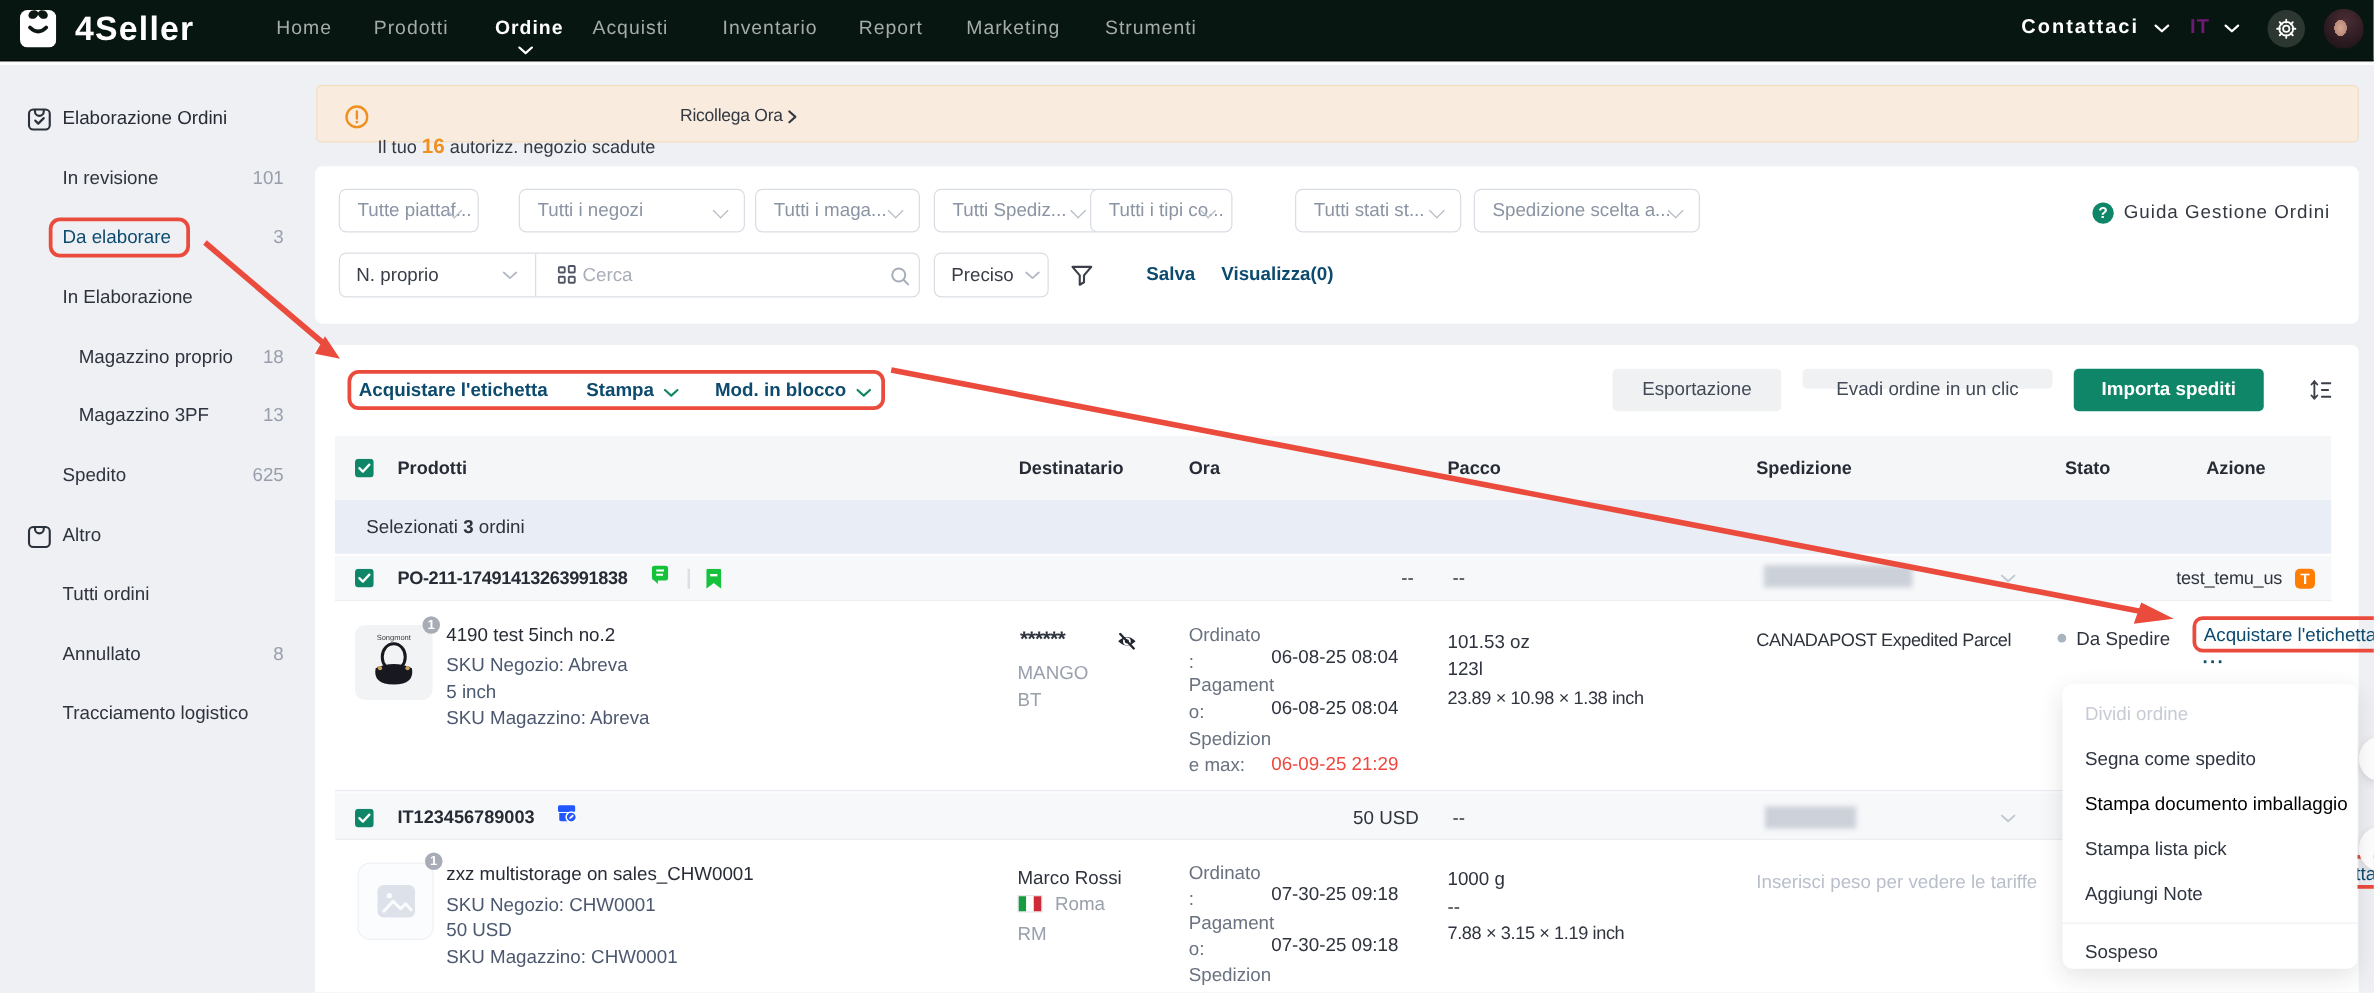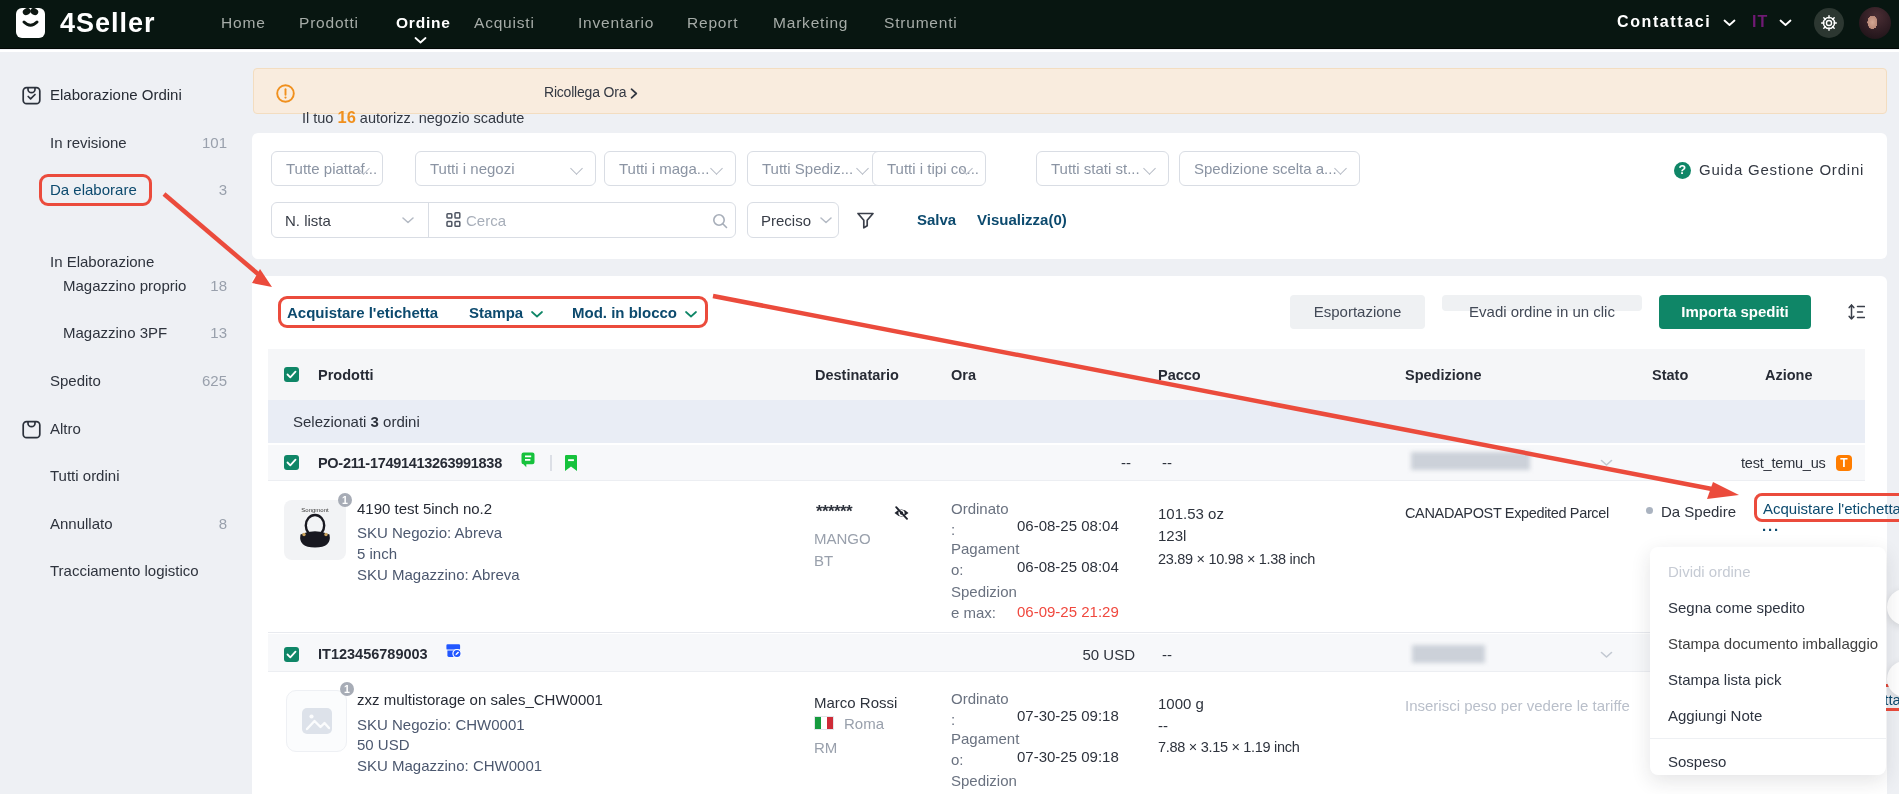--- a/index.html
+++ b/index.html
@@ -63,21 +63,21 @@
 </svg>
 <div class="abs txt" style="left:50px;top:86px;color:#262b34;">Elaborazione Ordini</div>
 
 <div class="abs txt" style="left:50px;top:134px;">In revisione</div>
 <div class="abs txt gray" style="left:227px;top:134px;transform:translateX(-100%);">101</div>
 
 <div class="abs" style="left:39px;top:174px;width:113px;height:32px;border:3.5px solid #eb4b3c;border-radius:9px;"></div>
 <div class="abs txt green" style="left:50px;top:181px;">Da elaborare</div>
 <div class="abs txt gray" style="left:227px;top:181px;transform:translateX(-100%);">3</div>
 
-<div class="abs txt" style="left:50px;top:229px;margin-top:24px;">In Elaborazione</div>
+<div class="abs txt" style="left:50px;top:229px;">In Elaborazione</div>
 
 <div class="abs txt" style="left:63px;top:277px;">Magazzino proprio</div>
 <div class="abs txt gray" style="left:227px;top:277px;transform:translateX(-100%);">18</div>
 
 <div class="abs txt" style="left:63px;top:324px;">Magazzino 3PF</div>
 <div class="abs txt gray" style="left:227px;top:324px;transform:translateX(-100%);">13</div>
 
 <div class="abs txt" style="left:50px;top:372px;">Spedito</div>
 <div class="abs txt gray" style="left:227px;top:372px;transform:translateX(-100%);">625</div>
 
@@ -111,21 +111,21 @@
 <div class="abs dd" style="left:271px;top:151px;width:112px;">Tutte piattaf...</div>
 <div class="abs dd" style="left:415px;top:151px;width:181px;">Tutti i negozi</div>
 <div class="abs dd" style="left:604px;top:151px;width:132px;">Tutti i maga...</div>
 <div class="abs dd" style="left:747px;top:151px;width:135px;">Tutti Spediz...</div>
 <div class="abs dd" style="left:872px;top:151px;width:114px;">Tutti i tipi co...</div>
 <div class="abs dd" style="left:1036px;top:151px;width:133px;">Tutti stati st...</div>
 <div class="abs dd" style="left:1179px;top:151px;width:181px;">Spedizione scelta a...</div>
 
 <div class="abs" style="left:271px;top:202px;width:465px;height:36px;border:1px solid #d9dde4;border-radius:6px;"></div>
 <div class="abs" style="left:428px;top:203px;width:1px;height:34px;background:#d9dde4;"></div>
-<div class="abs txt" style="left:285px;top:212px;color:#383d47;">N. lista</div>
+<div class="abs txt" style="left:285px;top:212px;color:#383d47;">N. proprio</div>
 <svg class="abs" style="left:402px;top:217px;" width="12" height="7" viewBox="0 0 12 7">
     <path d="M1 1 L6 5.5 L11 1" stroke="#b4bac4" stroke-width="1.5" fill="none" stroke-linecap="round" stroke-linejoin="round"></path>
   </svg>
 <svg class="abs" style="left:446px;top:212px;" width="15" height="16" viewBox="0 0 15 16">
   <rect x="1" y="1.8" width="4.8" height="4.2" rx="0.8" fill="none" stroke="#4f5663" stroke-width="1.5"></rect>
   <rect x="9" y="0.8" width="4.8" height="5.2" rx="0.8" fill="none" stroke="#4f5663" stroke-width="1.5"></rect>
   <rect x="1" y="9.4" width="4.8" height="4.8" rx="0.8" fill="none" stroke="#4f5663" stroke-width="1.5"></rect>
   <rect x="9" y="9.4" width="4.8" height="4.8" rx="0.8" fill="none" stroke="#4f5663" stroke-width="1.5"></rect>
 </svg>
 <div class="abs txt" style="left:466px;top:212px;color:#a7aeb9;">Cerca</div>
@@ -316,21 +316,21 @@
 
 <div class="abs" style="left:1754px;top:684px;width:165px;height:27px;border:3px solid #eb4b3c;border-radius:8px;"></div>
 <div class="abs txt green" style="left:1763px;top:691px;">Acquistare l'etichetta</div>
 
 <div class="abs" style="left:1887px;top:589px;width:36px;height:36px;border-radius:50%;background:#fff;box-shadow:0 2px 8px rgba(0,0,0,.12);"></div>
 <div class="abs" style="left:1887px;top:661px;width:36px;height:36px;border-radius:50%;background:#fff;box-shadow:0 2px 8px rgba(0,0,0,.12);"></div>
 
 <div class="abs" style="left:1650px;top:547px;width:236px;height:228px;background:#fff;border-radius:8px;box-shadow:0 6px 20px rgba(31,35,41,.12);"></div>
 <div class="abs" style="left:1668px;top:563px;font-size:15px;color:#c6cbd4;">Dividi ordine</div>
 <div class="abs" style="left:1668px;top:599px;font-size:15px;color:#2e3440;">Segna come spedito</div>
-<div class="abs" style="left:1668px;top:635px;font-size:15px;color:#404040;">Stampa documento imballaggio</div>
+<div class="abs" style="left:1668px;top:635px;font-size:15px;color:#000000;">Stampa documento imballaggio</div>
 <div class="abs" style="left:1668px;top:671px;font-size:15px;color:#2e3440;">Stampa lista pick</div>
 <div class="abs" style="left:1668px;top:707px;font-size:15px;color:#2e3440;">Aggiungi Note</div>
 <div class="abs" style="left:1650px;top:738px;width:236px;height:1px;background:#eef0f3;"></div>
 <div class="abs" style="left:1668px;top:753px;font-size:15px;color:#2e3440;">Sospeso</div>
 
 <svg class="abs" style="left:0;top:0;pointer-events:none;" width="1899" height="794" viewBox="0 0 1899 794">
   <line x1="164" y1="194" x2="258" y2="274" stroke="#eb4b3c" stroke-width="4.5"></line>
   <path d="M272 287 l-20 -4 l8 -14 z" fill="#eb4b3c"></path>
   <line x1="713" y1="296" x2="1712" y2="489" stroke="#eb4b3c" stroke-width="4.5"></line>
   <path d="M1739 495 l-32 4 l6 -17 z" fill="#eb4b3c"></path>

